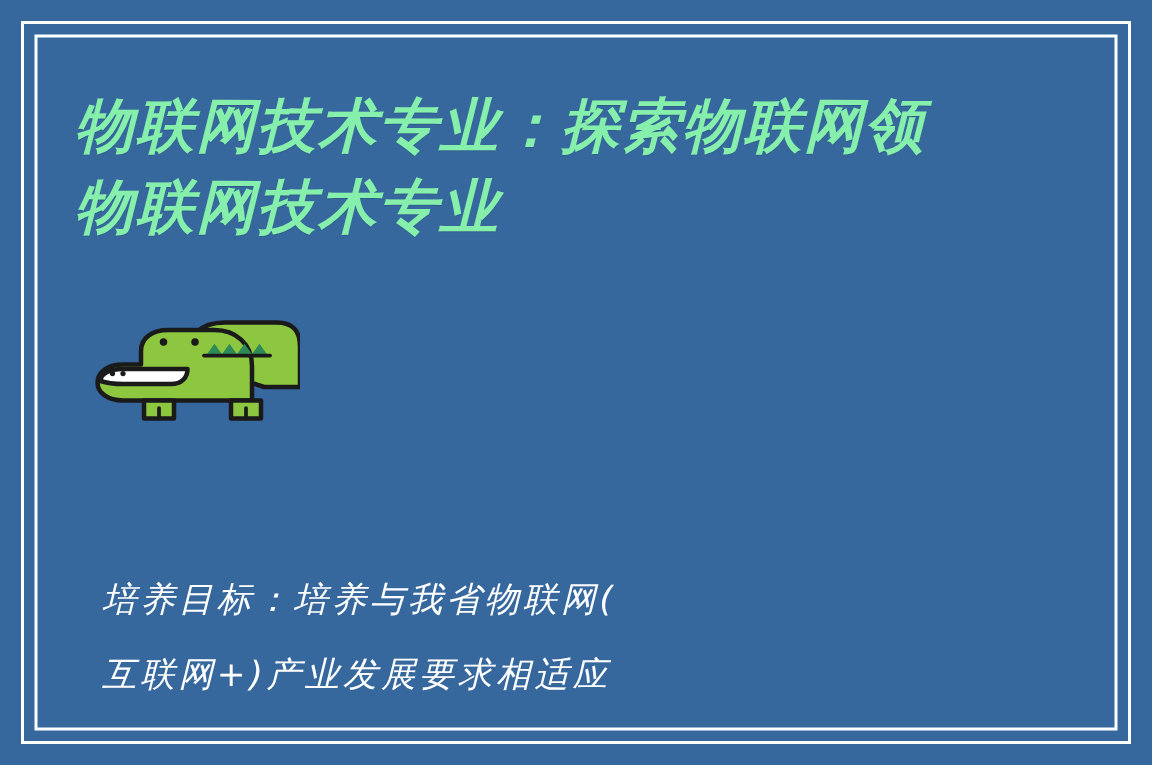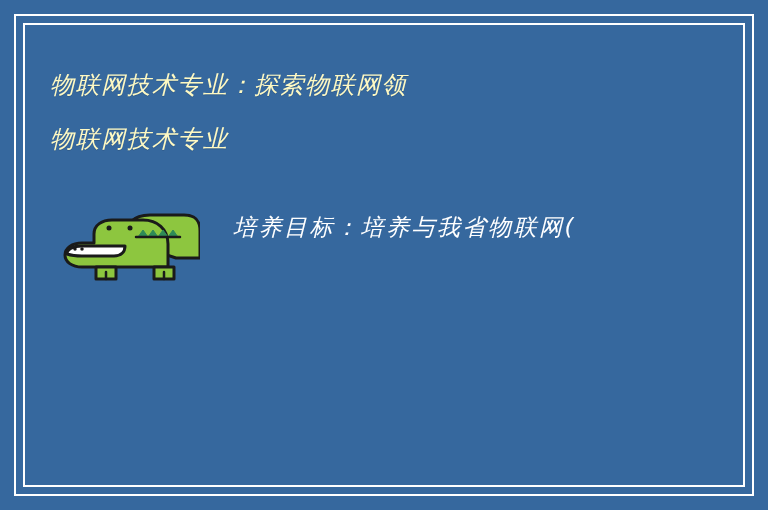--- a/index.html
+++ b/index.html
@@ -44,39 +44,40 @@
   }
 
   
   .headline {
     position: absolute;
     left: 50px;
     top: 58px;
     width: 640px;
   }
   .headline-line {
-    color: #fef9c3;
+    color: #86efac;
     font-family: "Liberation Sans", "DejaVu Sans", sans-serif;
-    font-size: 24px;
-    font-weight: normal;
+    font-size: 39px;
+    font-weight: bold;
     font-style: italic;
     letter-spacing: 1.5px;
     line-height: 54px;
     white-space: nowrap;
     text-shadow: 0 1px 0 rgba(0,0,0,0.12);
   }
 
   
   .body-block {
     position: absolute;
     left: 50px;
     top: 196px;
     right: 60px;
     display: flex;
     align-items: flex-start;
+    flex-direction: column;
   }
   .croc-wrap {
     width: 165px;
     flex: 0 0 165px;
     padding-top: 8px;
   }
   .croc-wrap svg {
     display: block;
     width: 150px;
     height: 80px;
@@ -165,17 +166,18 @@
           <polygon points="196,66 206,52 216,66"></polygon>
           <polygon points="216,66 226,52 236,66"></polygon>
           <polygon points="236,66 246,52 256,66"></polygon>
         </g>
         <line x1="172" y1="66" x2="260" y2="66" stroke="#1A1A1A" stroke-width="5" stroke-linecap="round"></line>
       </svg>
     </div>
 
     <div class="body-text">
       <div class="body-line">培养目标：培养与我省物联网(</div>
+      <div class="body-line">互联网+)产业发展要求相适应</div>
     </div>
 
   </div>
 
 </div>
 
 </body></html>

